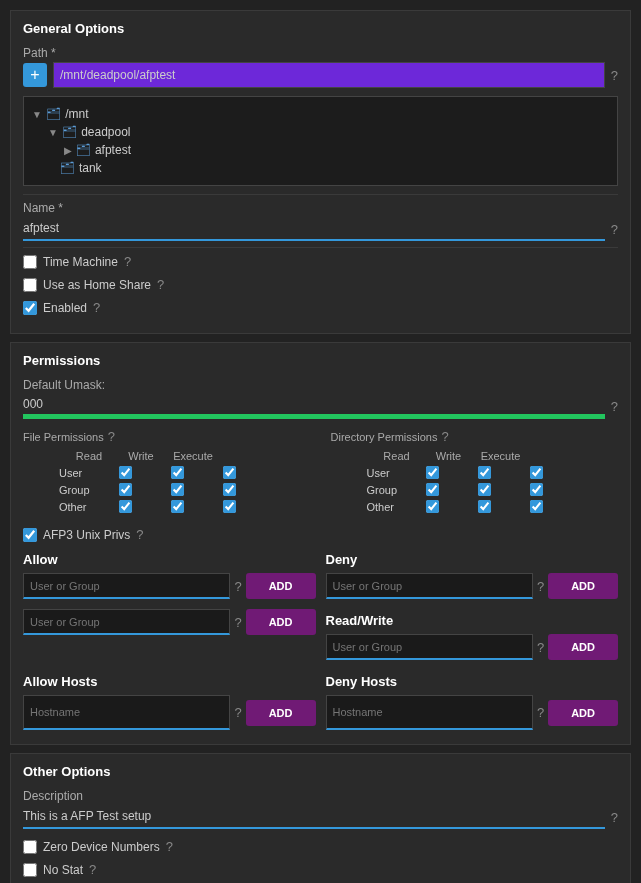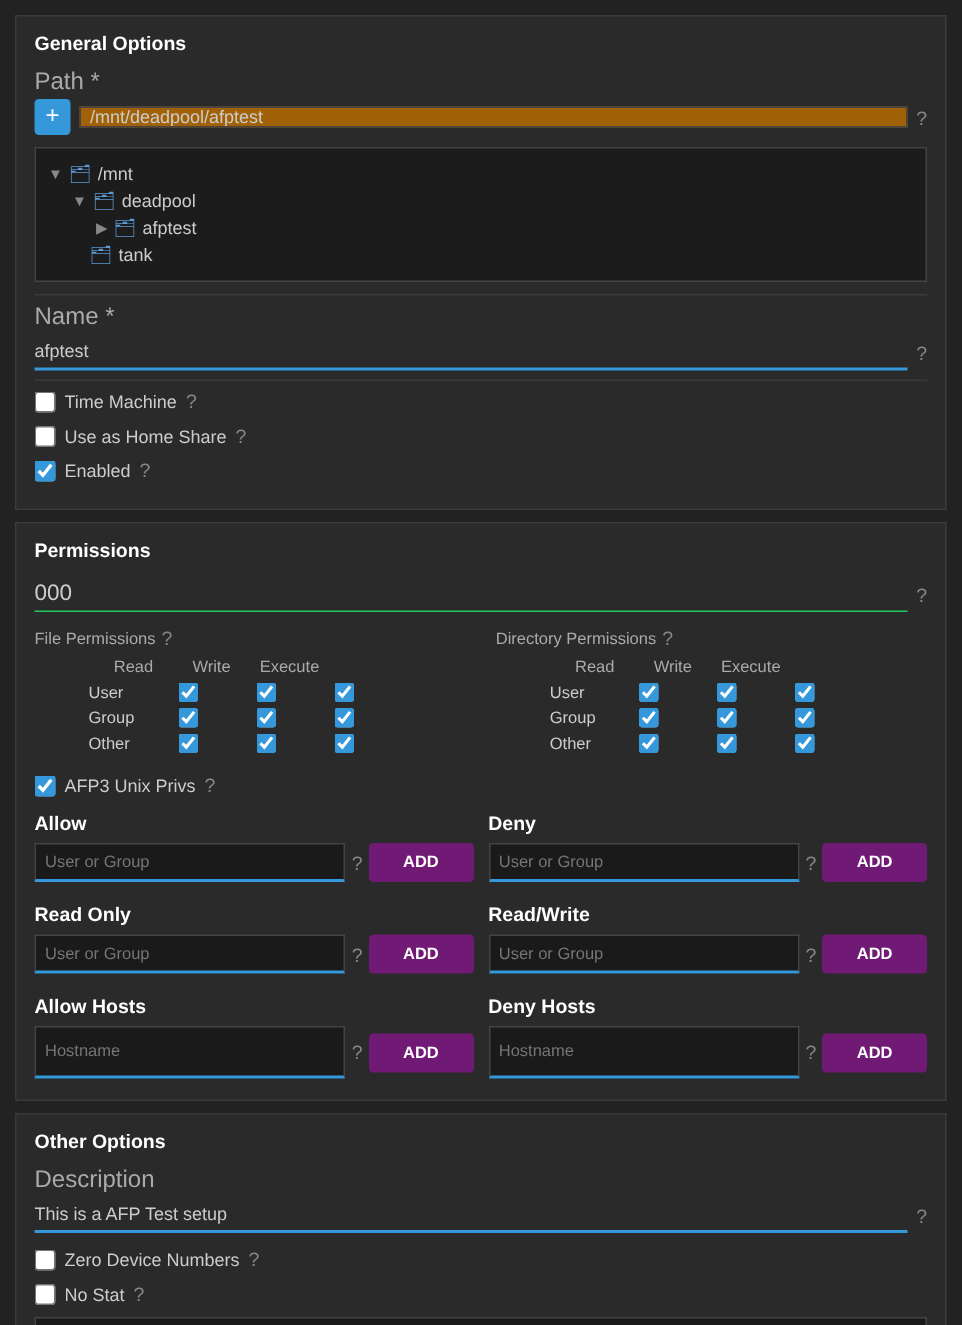--- a/index.html
+++ b/index.html
@@ -26,21 +26,21 @@
       padding: 10px 12px;
     }
     .section-title {
       color: #fff;
       font-size: 13px;
       font-weight: bold;
       margin-bottom: 10px;
     }
     .field-label {
       color: #aaa;
-      font-size: 16px;
+      font-size: 12px;
       margin-bottom: 2px;
     }
     .path-row {
       display: flex;
       align-items: center;
       gap: 6px;
       margin-bottom: 8px;
     }
     .add-btn-small {
       background: #3498db;
@@ -51,26 +51,26 @@
       height: 24px;
       cursor: pointer;
       font-size: 16px;
       display: flex;
       align-items: center;
       justify-content: center;
       flex-shrink: 0;
     }
     .path-input {
       flex: 1;
-      background: #a16207;
+      background: #6d28d9;
       border: 1px solid #444;
       color: #ccc;
       padding: 4px 6px;
       font-size: 12px;
-      height: 14px;
+      height: 26px;
     }
     .help-icon {
       color: #888;
       cursor: pointer;
       font-size: 13px;
     }
     .tree-container {
       background: #1c1c1c;
       border: 1px solid #444;
       padding: 8px;
@@ -169,24 +169,24 @@
     .umask-row {
       display: flex;
       align-items: center;
       gap: 6px;
       margin-bottom: 10px;
     }
     .umask-input {
       flex: 1;
       background: transparent;
       border: none;
-      border-bottom: 1px solid #22c55e;
+      border-bottom: 5px solid #22c55e;
       color: #ccc;
       padding: 3px 0;
-      font-size: 15px;
+      font-size: 12px;
       outline: none;
     }
     
     .allow-deny-section {
       display: flex;
       gap: 10px;
     }
     .allow-deny-block { flex: 1; }
     .allow-deny-title {
       color: #fff;
@@ -352,20 +352,21 @@
     <div class="checkbox-row">
       <input type="checkbox" id="enabled" checked="" style="">
       <label for="enabled">Enabled</label>
       <span class="help-icon">?</span>
     </div>
   </div>
 
   <div class="section">
     <div class="section-title">Permissions</div>
 
+    <div class="field-label">Default Umask:</div>
     <div class="umask-row">
       <input class="umask-input" type="text" value="000" style="">
       <span class="help-icon">?</span>
     </div>
 
     <div class="permissions-grid">
 
       <div class="perm-block">
         <div class="perm-title">
           <span>File Permissions</span>
@@ -483,21 +484,20 @@
         <div class="user-group-row">
           <input class="user-group-input" type="text" placeholder="User or Group" style="">
           <span class="help-icon">?</span>
           <button class="add-btn">ADD</button>
         </div>
       </div>
     </div>
 
     <div class="allow-deny-section">
       <div class="allow-deny-block">
-        <div class="sub-section-title">Read Only</div>
         <div class="user-group-row">
           <input class="user-group-input" type="text" placeholder="User or Group" style="">
           <span class="help-icon">?</span>
           <button class="add-btn">ADD</button>
         </div>
       </div>
       <div class="allow-deny-block">
         <div class="sub-section-title">Read/Write</div>
         <div class="user-group-row">
           <input class="user-group-input" type="text" placeholder="User or Group" style="">

